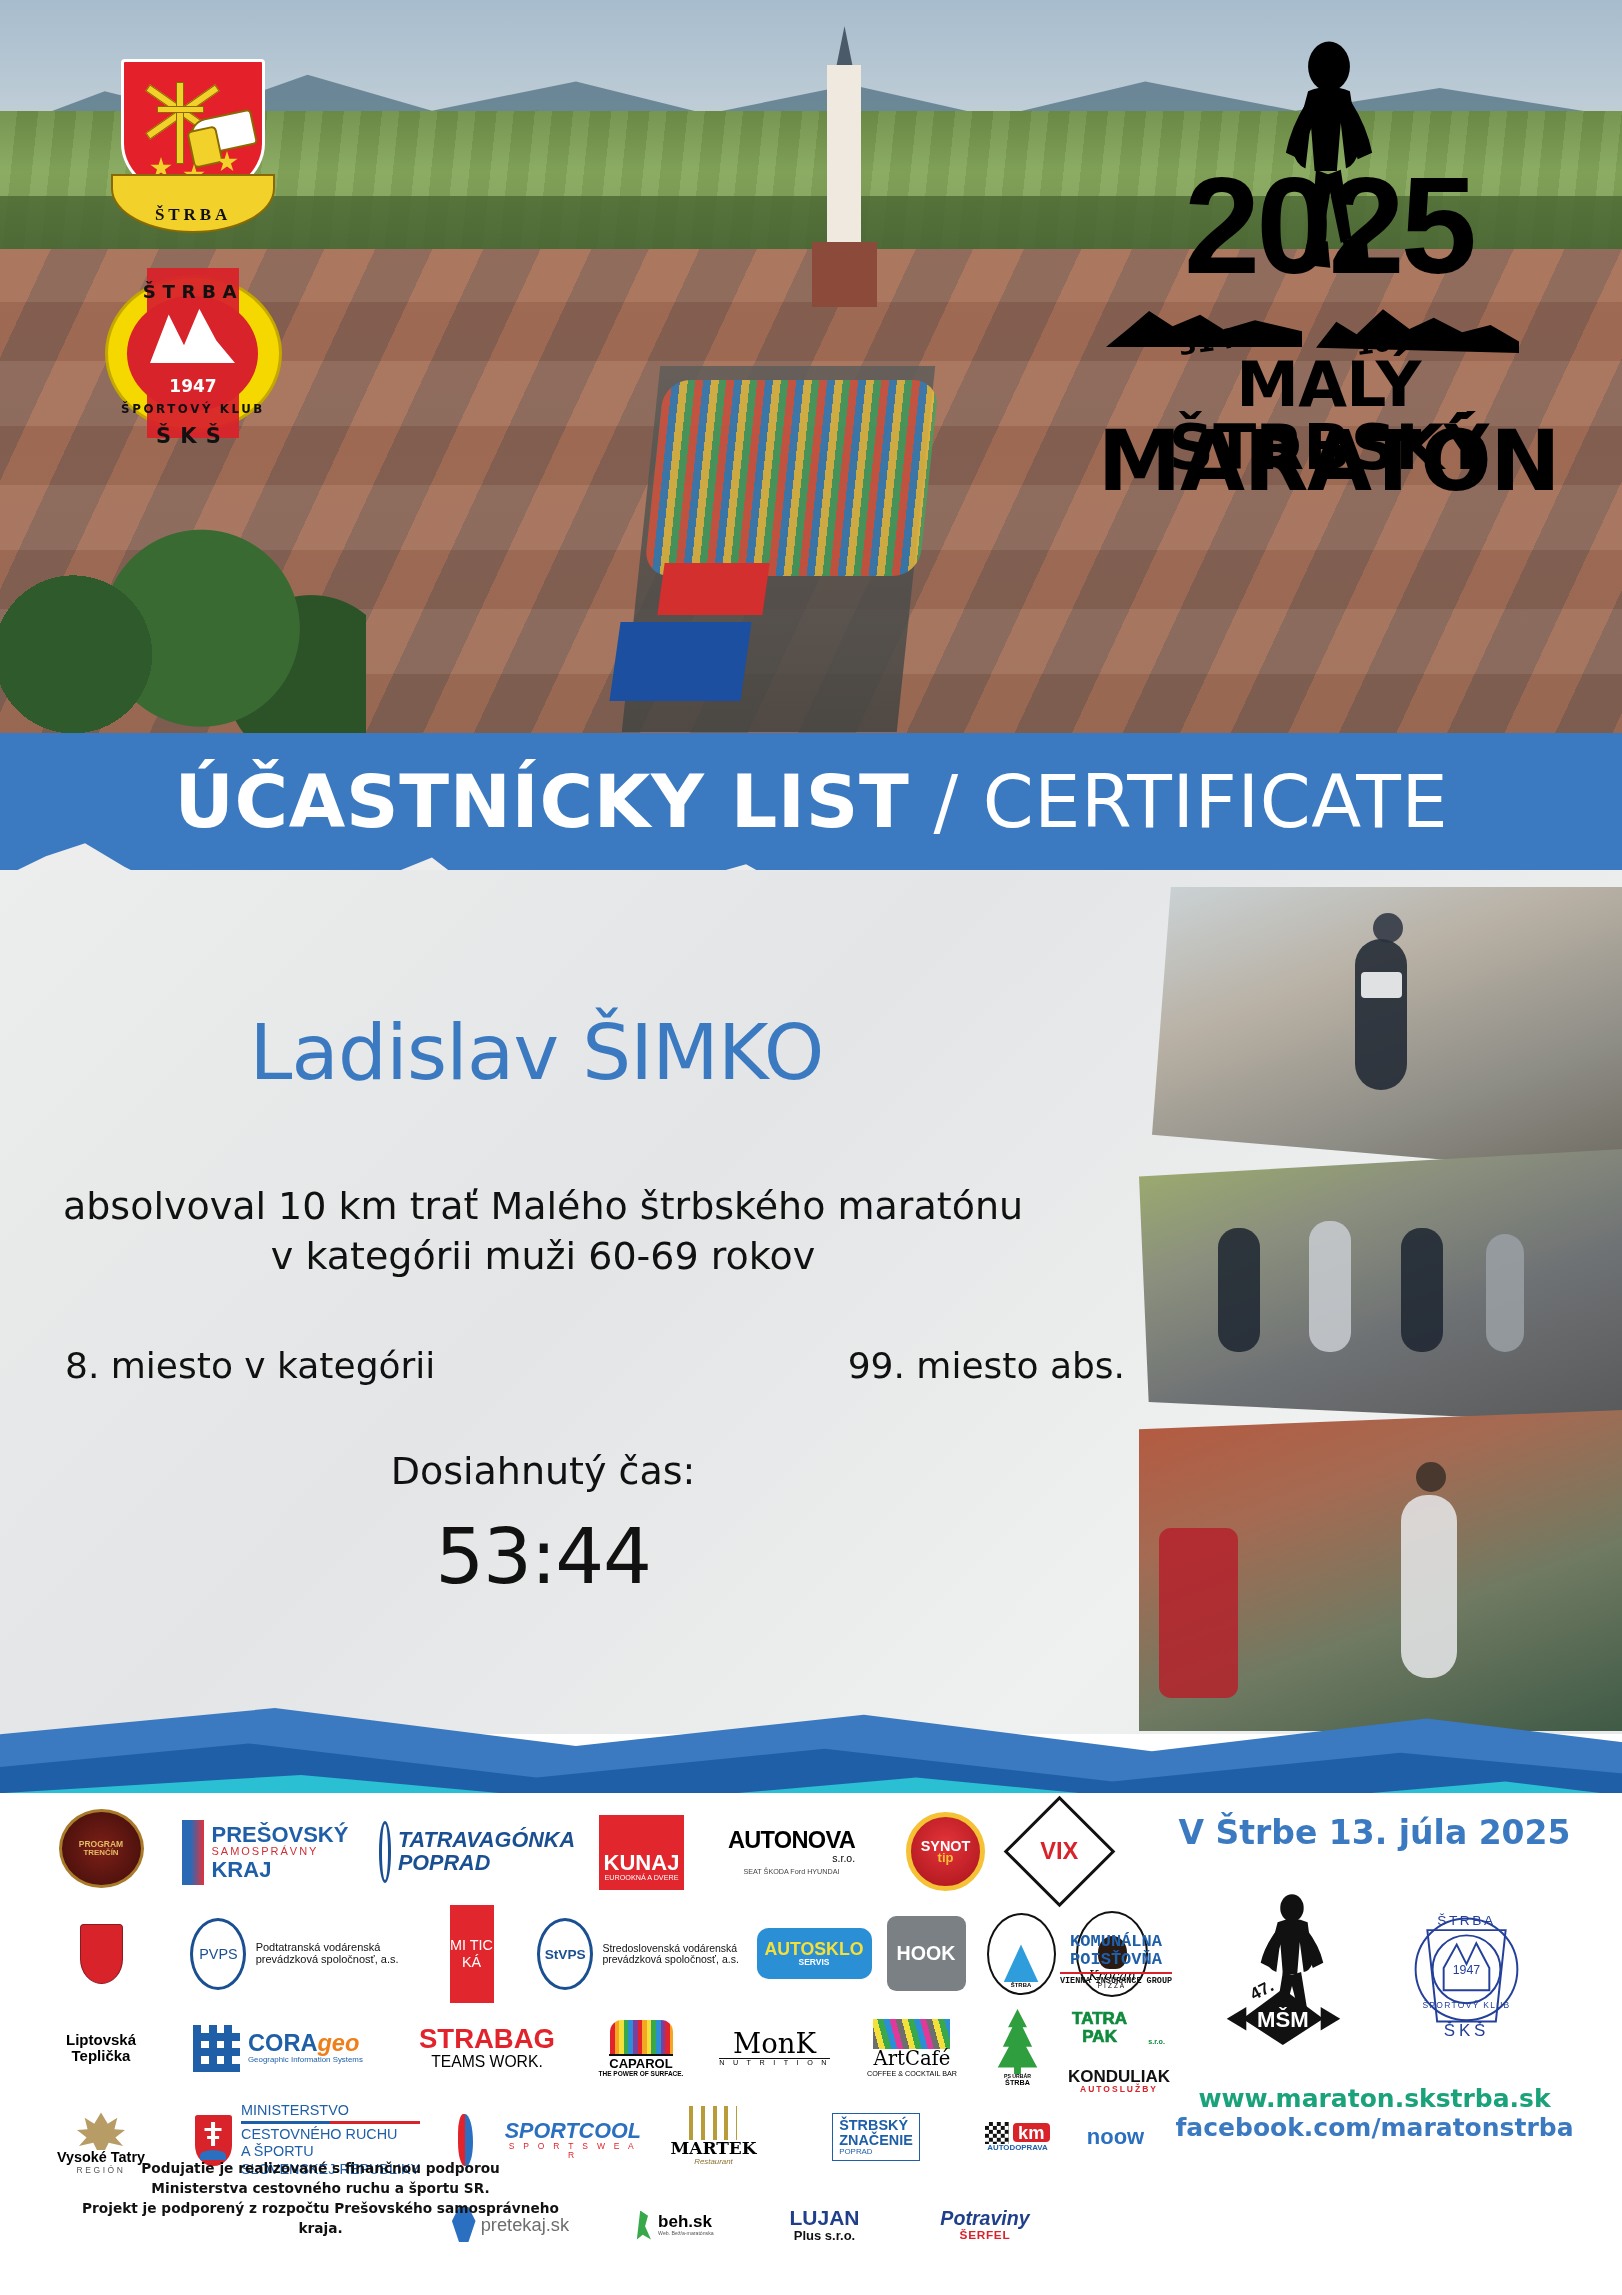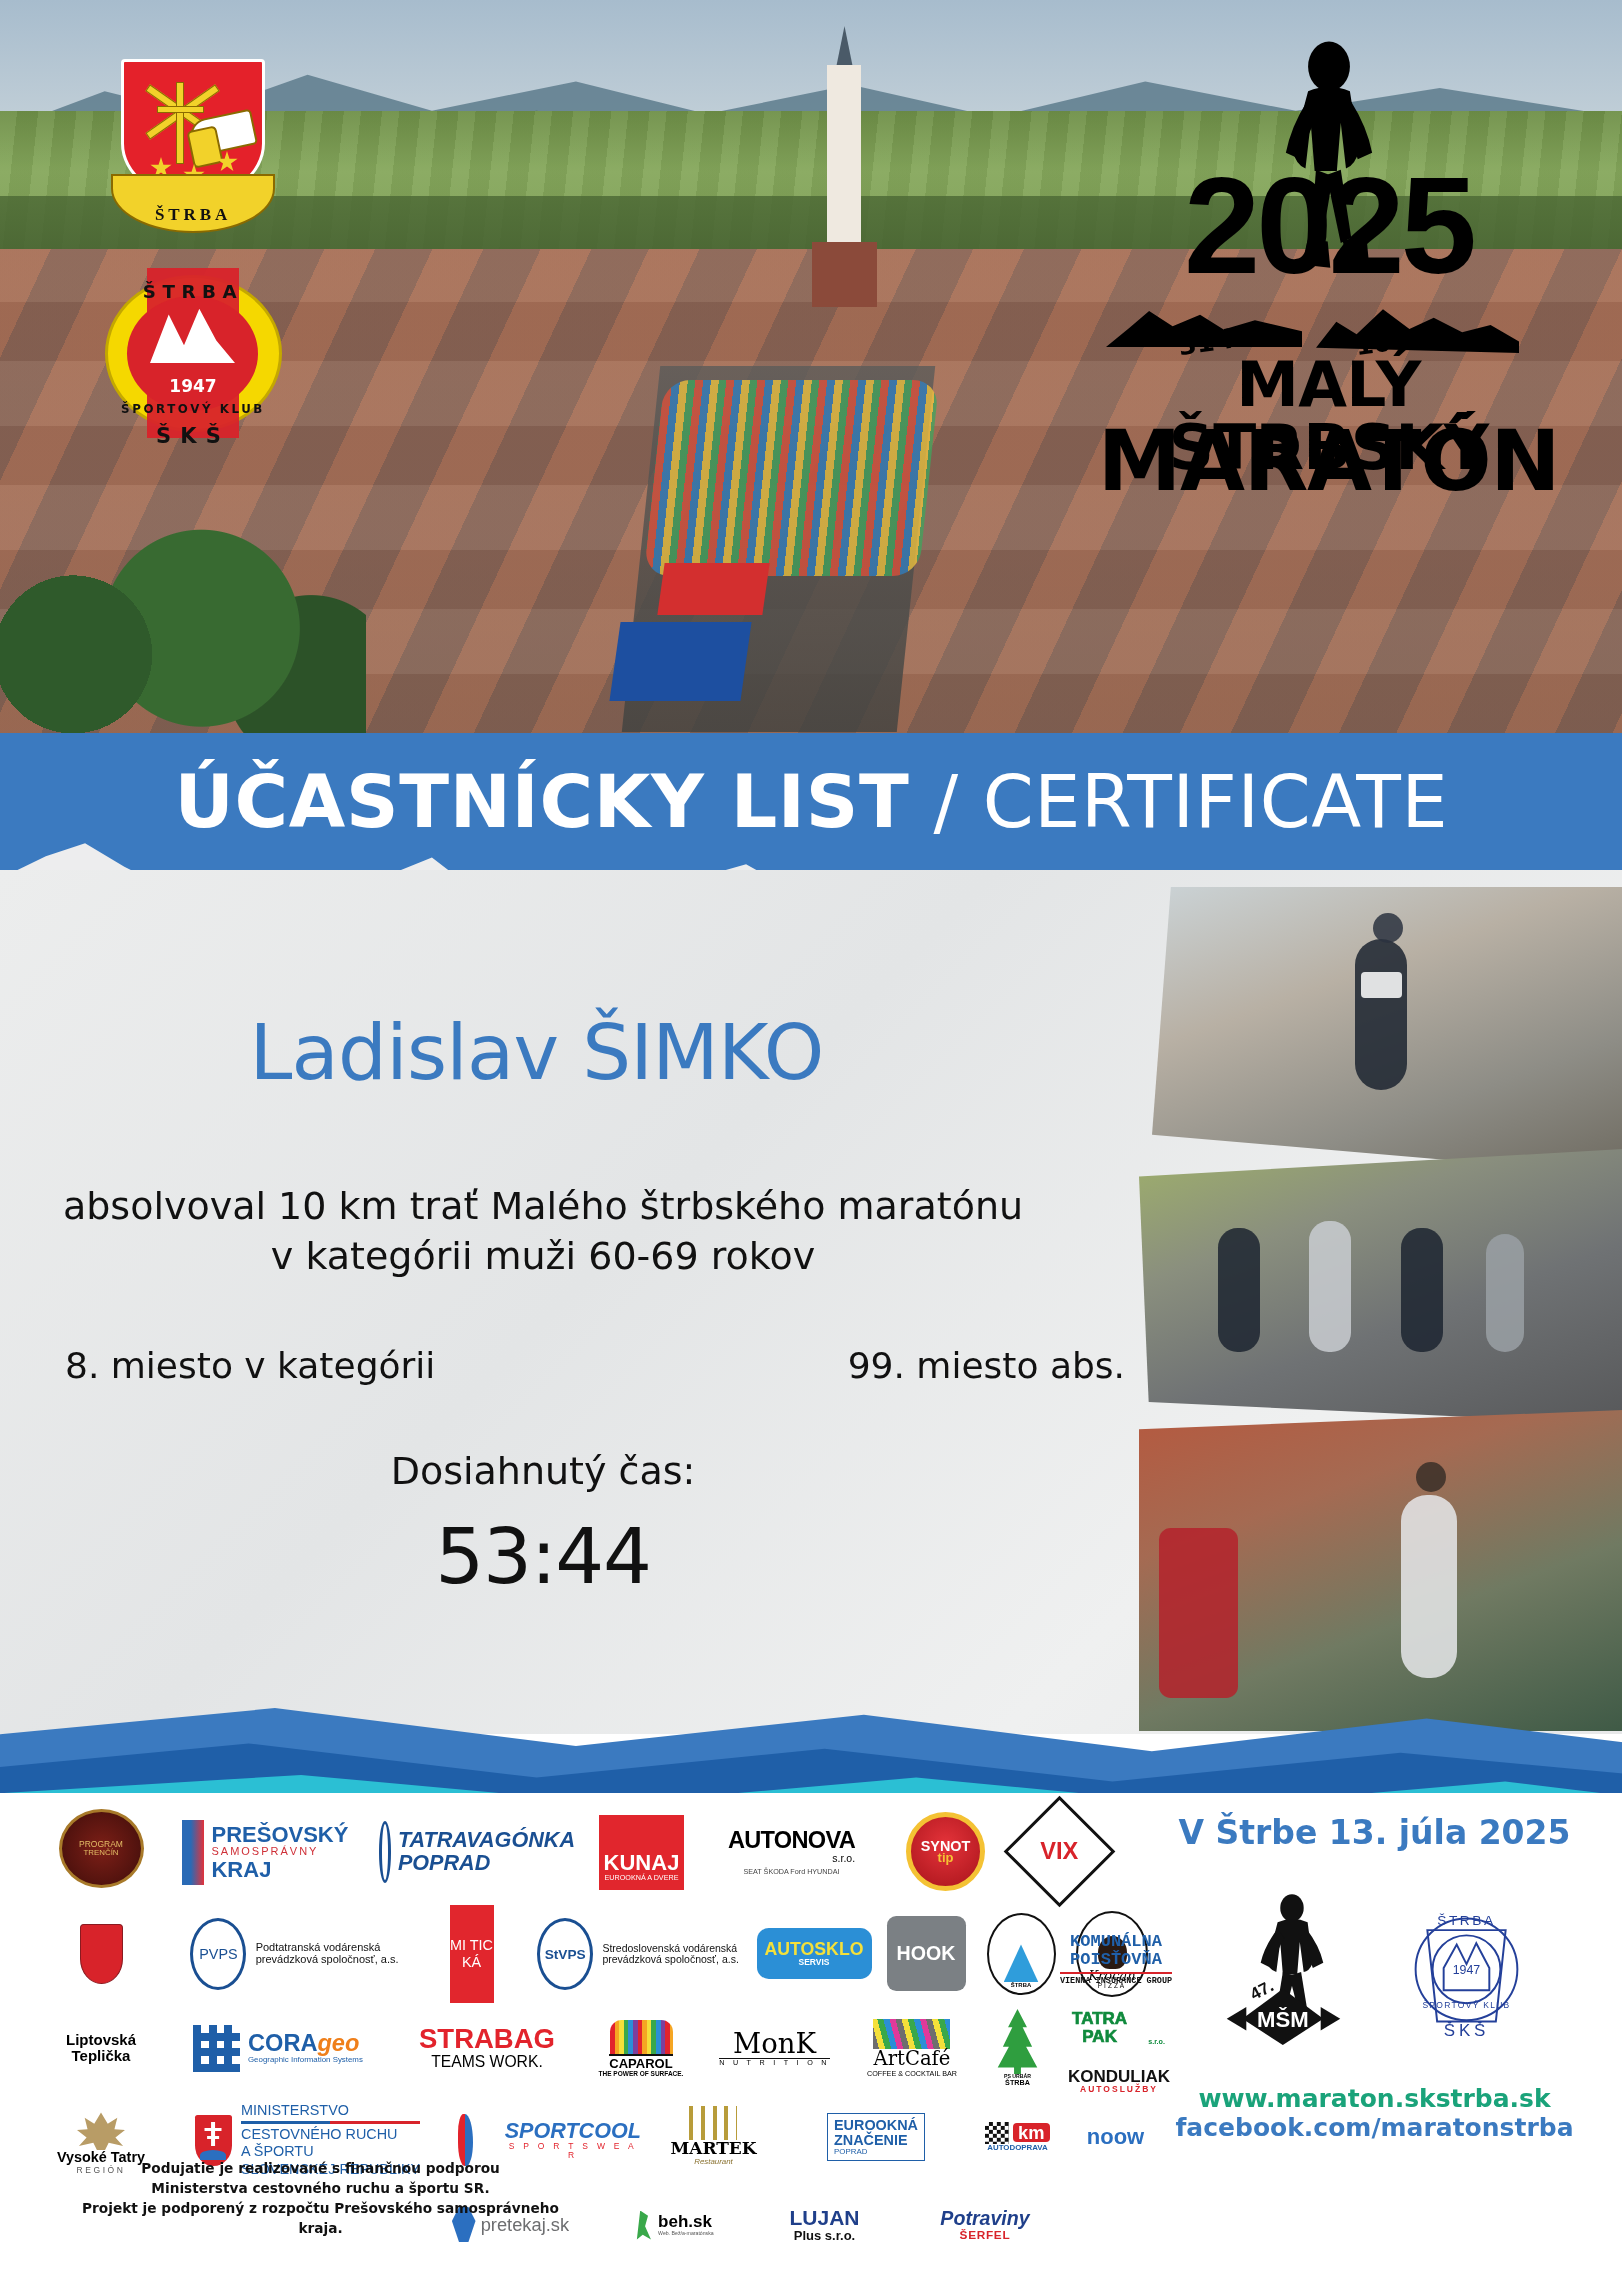--- a/index.html
+++ b/index.html
@@ -305,21 +305,21 @@
   <path d="M0,60 L420,20 L880,78 L1320,30 L1760,86 L2180,36 L2480,72 L2480,200 L0,200 Z" fill="#3b7ac0"></path>
   <path d="M0,110 L380,74 L820,126 L1260,82 L1700,132 L2140,88 L2480,120 L2480,200 L0,200 Z" fill="#1f5fa8"></path>
   <path d="M0,150 L460,122 L940,166 L1400,126 L1860,170 L2300,132 L2480,154 L2480,200 L0,200 Z" fill="#2bbfd4"></path>
 </svg>
 
 <div class="sponsors">
 
   <div class="sp-grid">
 
     <div class="sp" style="left:0;top:13px;width:124px;height:85px;">
-      <div class="logo-box" style="width:85px;height:79px;border-radius:50%;background:radial-gradient(circle,#7d1f17,#3e0d0a);border:3.3px solid #a87a2a;color:#e3bd66;font-size:8.5px;font-weight:normal;">
+      <div class="logo-box" style="width:85px;height:79px;border-radius:50%;background:radial-gradient(circle,#7d1f17,#3e0d0a);border:3.3px solid #a87a2a;color:#e3bd66;font-size:8.5px;font-weight:bold;">
         <span>PROGRAM</span>
         <span class="tiny">TRENČÍN</span>
       </div>
     </div>
 
     <div class="sp" style="left:131px;top:19.6px;width:190px;height:79px;">
       <div style="width:22px;height:65px;background:linear-gradient(90deg,#2a6ab5 40%,#e2323a 100%);margin-right:7.9px;"></div>
       <div class="logo-box" style="align-items:flex-start;">
         <span style="font-size:22px;font-weight:bold;color:#1f5fa8;">PREŠOVSKÝ</span>
         <span style="font-size:11px;letter-spacing:2px;color:#cf3038;">SAMOSPRÁVNY</span>
@@ -537,21 +537,21 @@
     <div class="sp" style="left:609px;top:301px;width:131px;height:85px;">
       <div class="logo-box">
         <div style="width:48px;height:34px;background:repeating-linear-gradient(90deg,#b89c3a 0 3.9px,transparent 3.9px 11.8px);"></div>
         <span style="font-size:17px;font-weight:bold;font-family:'DejaVu Serif',serif;">MARTEK</span>
         <span style="font-size:7.9px;font-style:italic;color:#8a7230;">Restaurant</span>
       </div>
     </div>
 
     <div class="sp" style="left:739px;top:308px;width:196px;height:72px;">
       <div class="logo-box" style="align-items:flex-start;border:1.3px solid #1f5fa8;padding:3.9px 6.5px;background:#fff;">
-        <span style="font-size:14.4px;font-weight:bold;color:#1f5fa8;">EUROOKNÁ</span>
+        <span style="font-size:14.4px;font-weight:bold;color:#1f5fa8;">ŠTRBSKÝ</span>
         <span style="font-size:14.4px;font-weight:bold;color:#1f5fa8;">ZNAČENIE</span>
         <span style="font-size:7.9px;color:#1f5fa8;">POPRAD</span>
       </div>
     </div>
 
     <div class="sp" style="left:903px;top:308px;width:151px;height:72px;">
       <div class="logo-box">
         <div style="display:flex;align-items:center;">
           <div style="width:23.6px;height:22px;background:repeating-conic-gradient(#111 0 25%, #fff 0 50%) 0 0/7.9px 7.9px;margin-right:3.9px;"></div>
           <span style="font-size:18.3px;font-weight:bold;background:#d8232a;color:#fff;padding:0 5.2px;border-radius:3.9px;">km</span>

